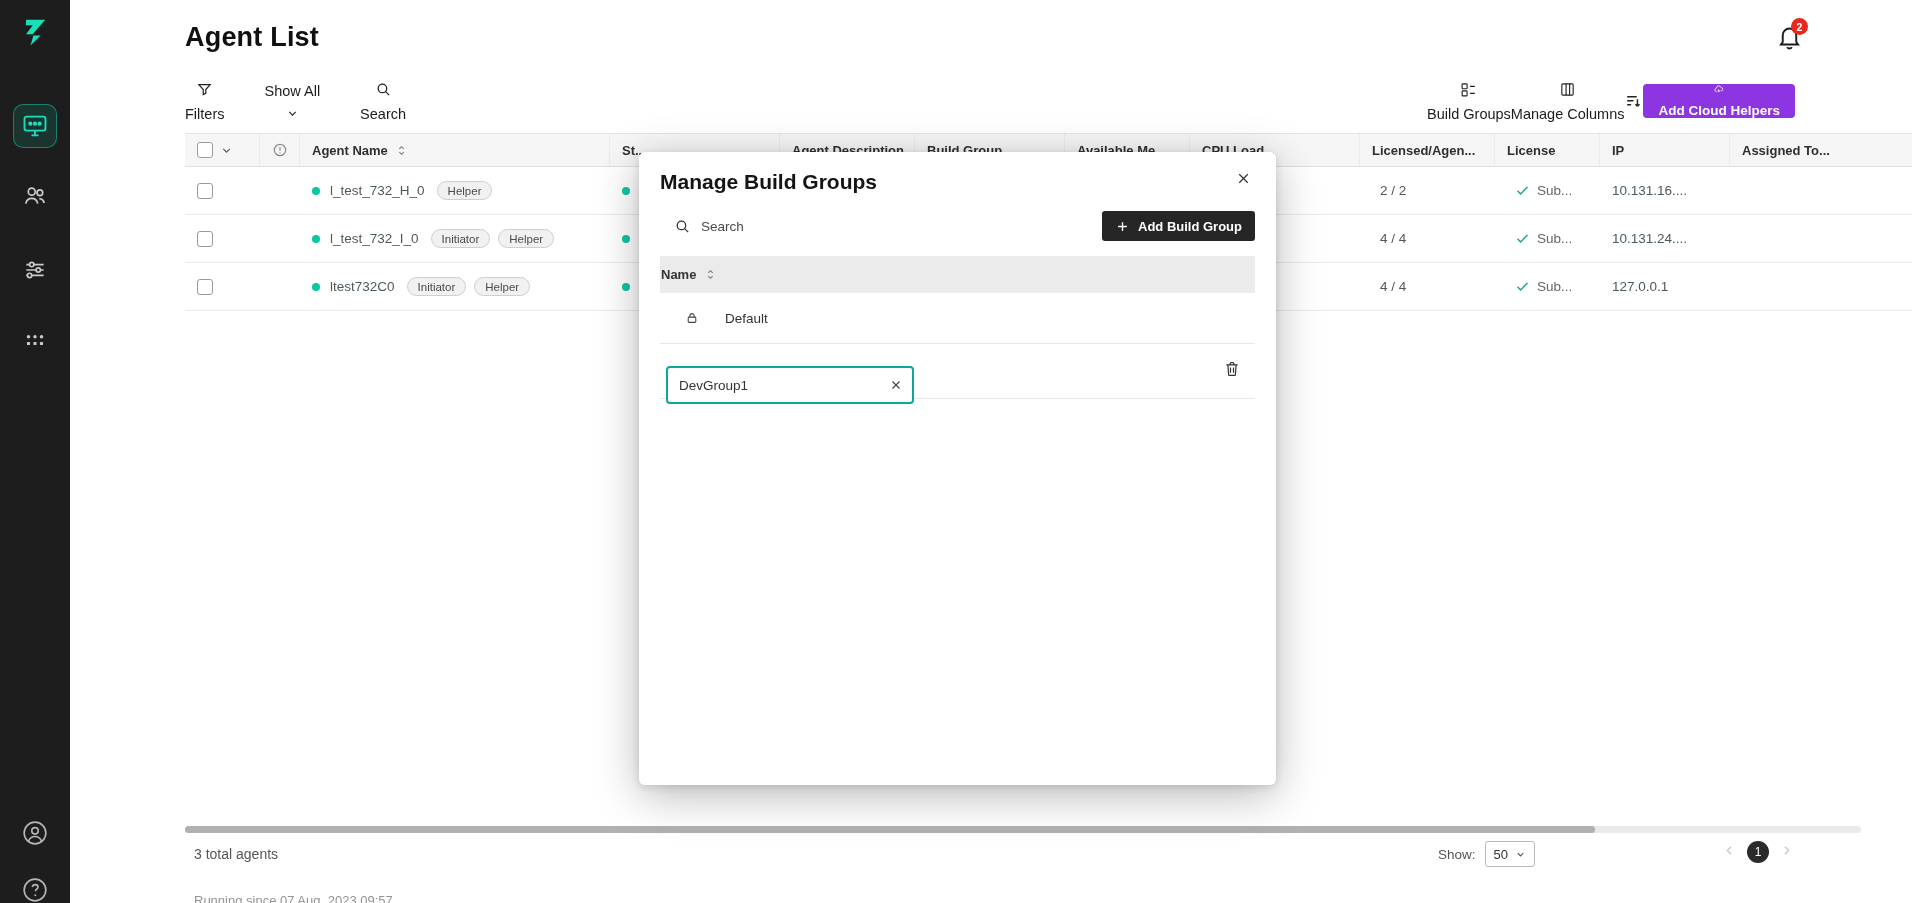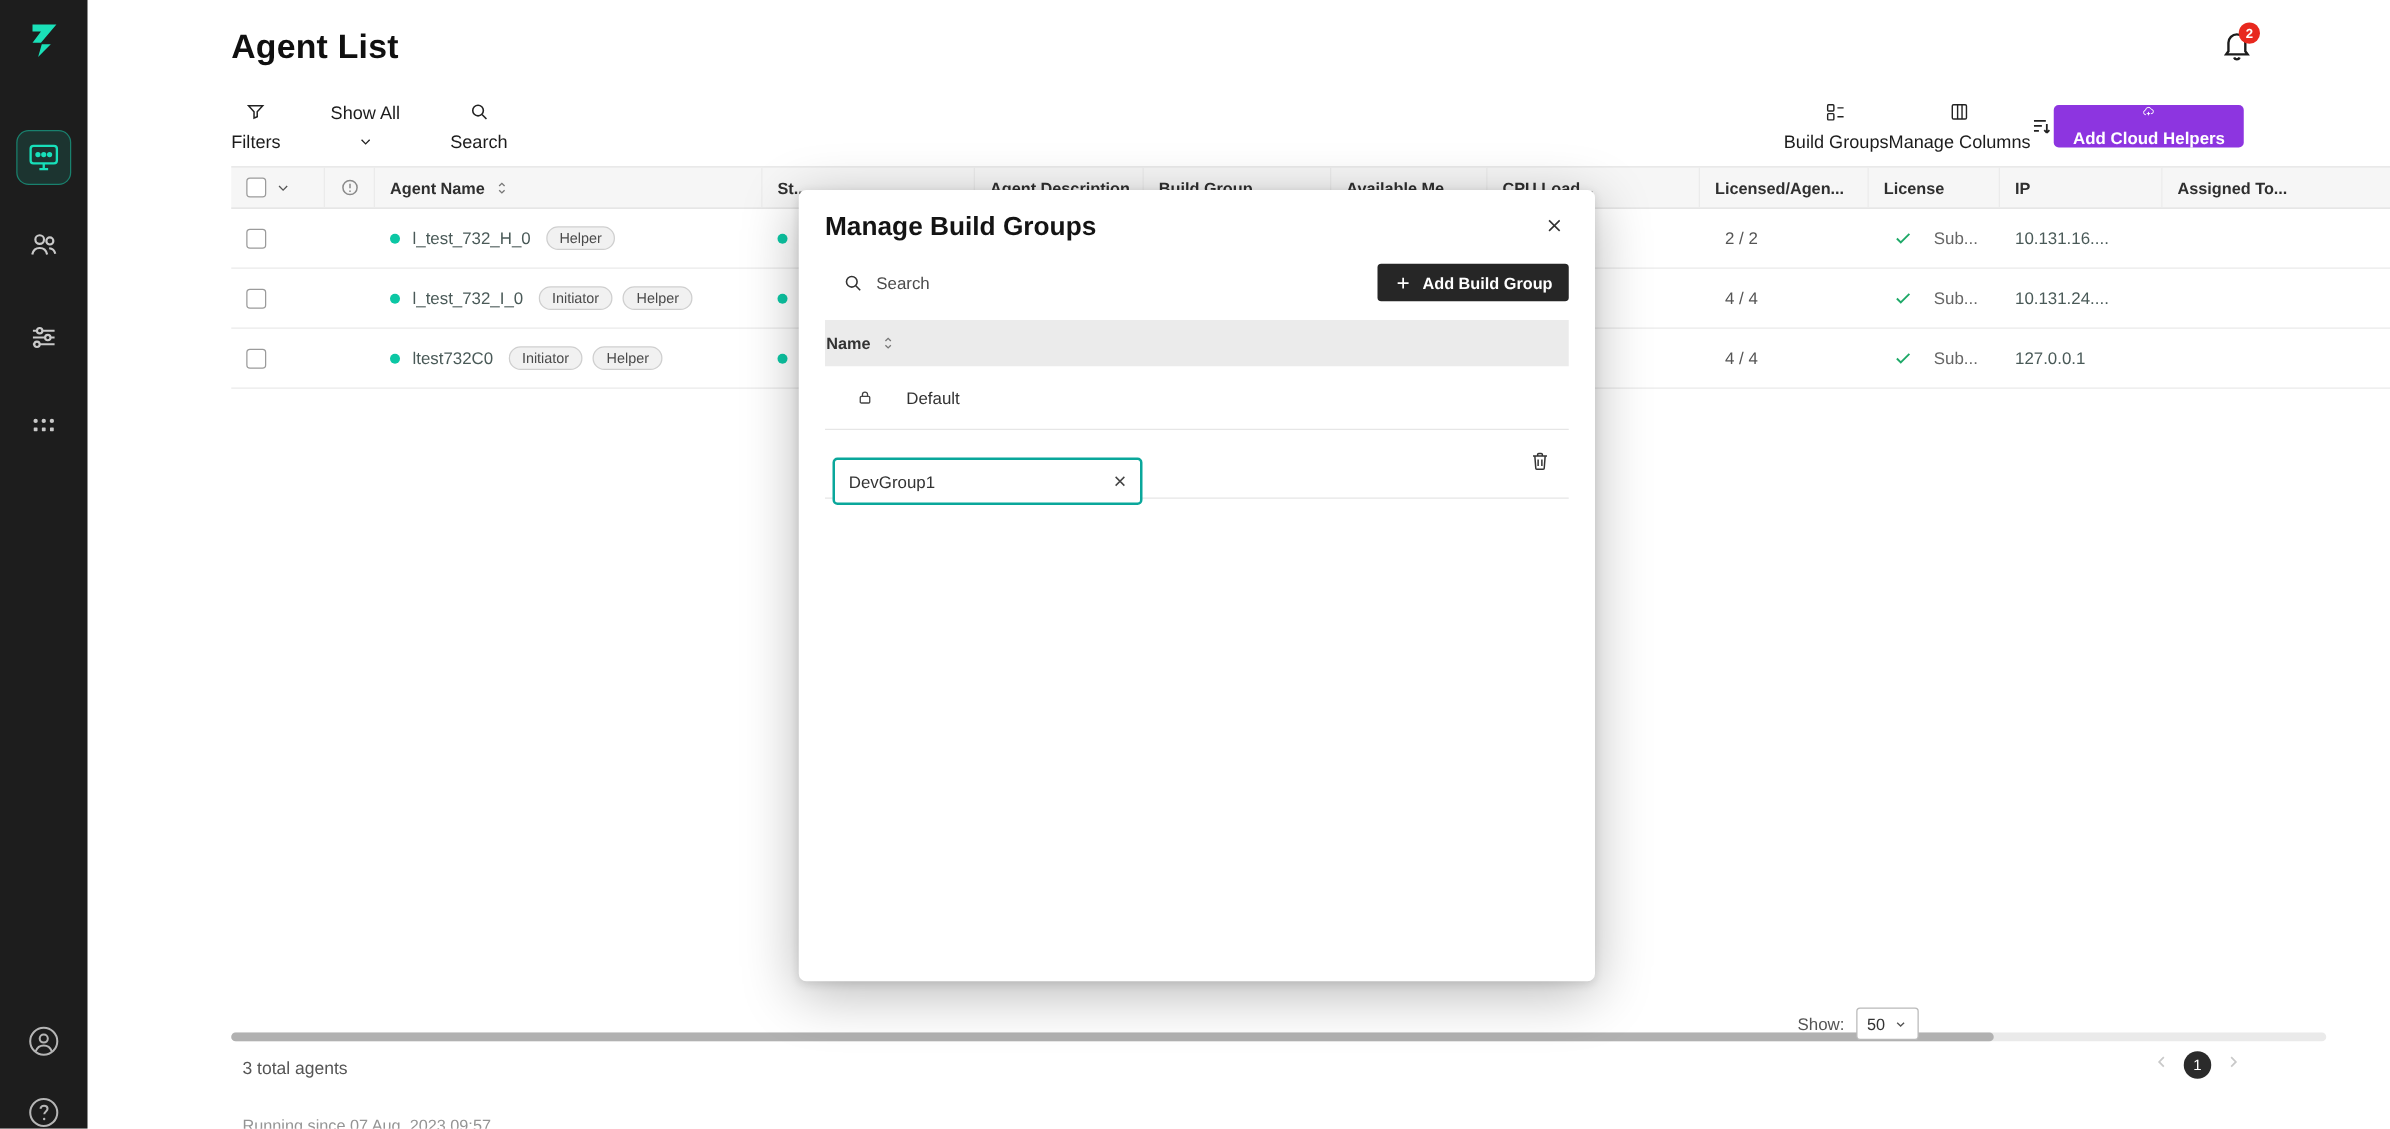--- a/index.html
+++ b/index.html
@@ -41,38 +41,38 @@
   .thead { height:34px; background:#f6f6f6; border-top:1px solid #e4e4e4; border-bottom:1px solid #e0e0e0; }
   .th { display:flex; align-items:center; gap:7px; padding-left:12px; font-size:13px; font-weight:600; color:#2f2f2f; border-right:1px solid #ebebeb; overflow:hidden; white-space:nowrap; }
   .th svg.sort { width:13px; height:13px; flex:none; }
   .trow { height:48px; border-bottom:1px solid #eaeaea; }
   .td { display:flex; align-items:center; padding-left:12px; font-size:13.5px; color:#4a5a58; overflow:hidden; white-space:nowrap; }
   .cb { width:16px; height:16px; border:1.5px solid #9b9b9b; border-radius:3px; background:#fff; flex:none; }
   .dot { width:8px; height:8px; border-radius:50%; background:#0cc7a4; flex:none; }
   .c-name .nm { margin-left:10px; margin-right:4px; }
   .pill { margin-left:8px; border:1px solid #cfcfcf; background:#f1f1f1; color:#4a4a4a; border-radius:10px; padding:2.5px 10px; font-size:11.5px; }
   .td-lic { padding-left:20px; color:#555; }
-  .td-license { gap:17px; padding-left:20px; color:#666; }
+  .td-license { gap:7px; padding-left:20px; color:#666; }
   .td-license svg { width:15px; height:15px; }
 
   
   .hscroll { position:absolute; left:185px; top:826px; width:1676px; height:7px; background:#eaeaea; border-radius:4px; }
   .hthumb { width:1410px; height:7px; background:#b1b1b1; border-radius:4px; }
   .total-text { position:absolute; left:194px; top:846px; font-size:14px; color:#555; }
-  .show-group { position:absolute; left:1438px; top:806px; display:flex; align-items:center; gap:9px; font-size:13.5px; color:#555; }
+  .show-group { position:absolute; left:1438px; top:841px; display:flex; align-items:center; gap:9px; font-size:13.5px; color:#555; }
   .size-select { display:flex; align-items:center; gap:7px; border:1px solid #b9b9b9; border-radius:3px; height:26px; padding:0 8px; color:#333; font-size:13px; background:#fff; }
   .size-select svg { width:11px; height:11px; }
   .pager { position:absolute; left:1722px; top:841px; display:flex; align-items:center; gap:10px; }
   .pager svg { width:15px; height:15px; }
   .page-circle { width:22px; height:22px; border-radius:50%; background:#2b2b2b; color:#fff; font-size:12px; display:flex; align-items:center; justify-content:center; }
   .running-text { position:absolute; left:194px; top:893px; font-size:13px; color:#949494; }
 
   
   .modal { position:absolute; left:639px; top:152px; width:637px; height:633px; background:#fff; border-radius:6px; box-shadow:0 10px 45px rgba(0,0,0,0.28), 0 2px 8px rgba(0,0,0,0.12); z-index:20; }
-  .modal-head { display:flex; justify-content:space-between; align-items:flex-end; padding:18px 24px 0 21px;gap:11px; }
+  .modal-head { display:flex; justify-content:space-between; align-items:flex-start; padding:18px 24px 0 21px;gap:11px; }
   .modal-title { font-size:21px; font-weight:700; color:#141414; }
   .close-btn svg { width:17px; height:17px; }
   .modal-actions { margin:17px 21px 0; display:flex; justify-content:space-between; align-items:center; }
   .m-search { display:flex; align-items:center; gap:10px; padding-left:14px; }
   .m-search svg { width:17px; height:17px; }
   .m-search input { border:none; outline:none; font-size:13.5px; width:200px; color:#333; }
   .m-search input::placeholder { color:#4c4c4c; }
   .add-btn { display:flex; align-items:center; gap:8px; background:#262626; color:#fff; height:30px; padding:0 13px; border-radius:3px; font-size:13px; font-weight:600; }
   .add-btn svg { width:15px; height:15px; }
   .m-thead { margin:15px 21px 0; height:37px; background:#ebebeb; display:flex; align-items:center; gap:8px; padding-left:1px; font-size:13px; font-weight:600; color:#333; }

